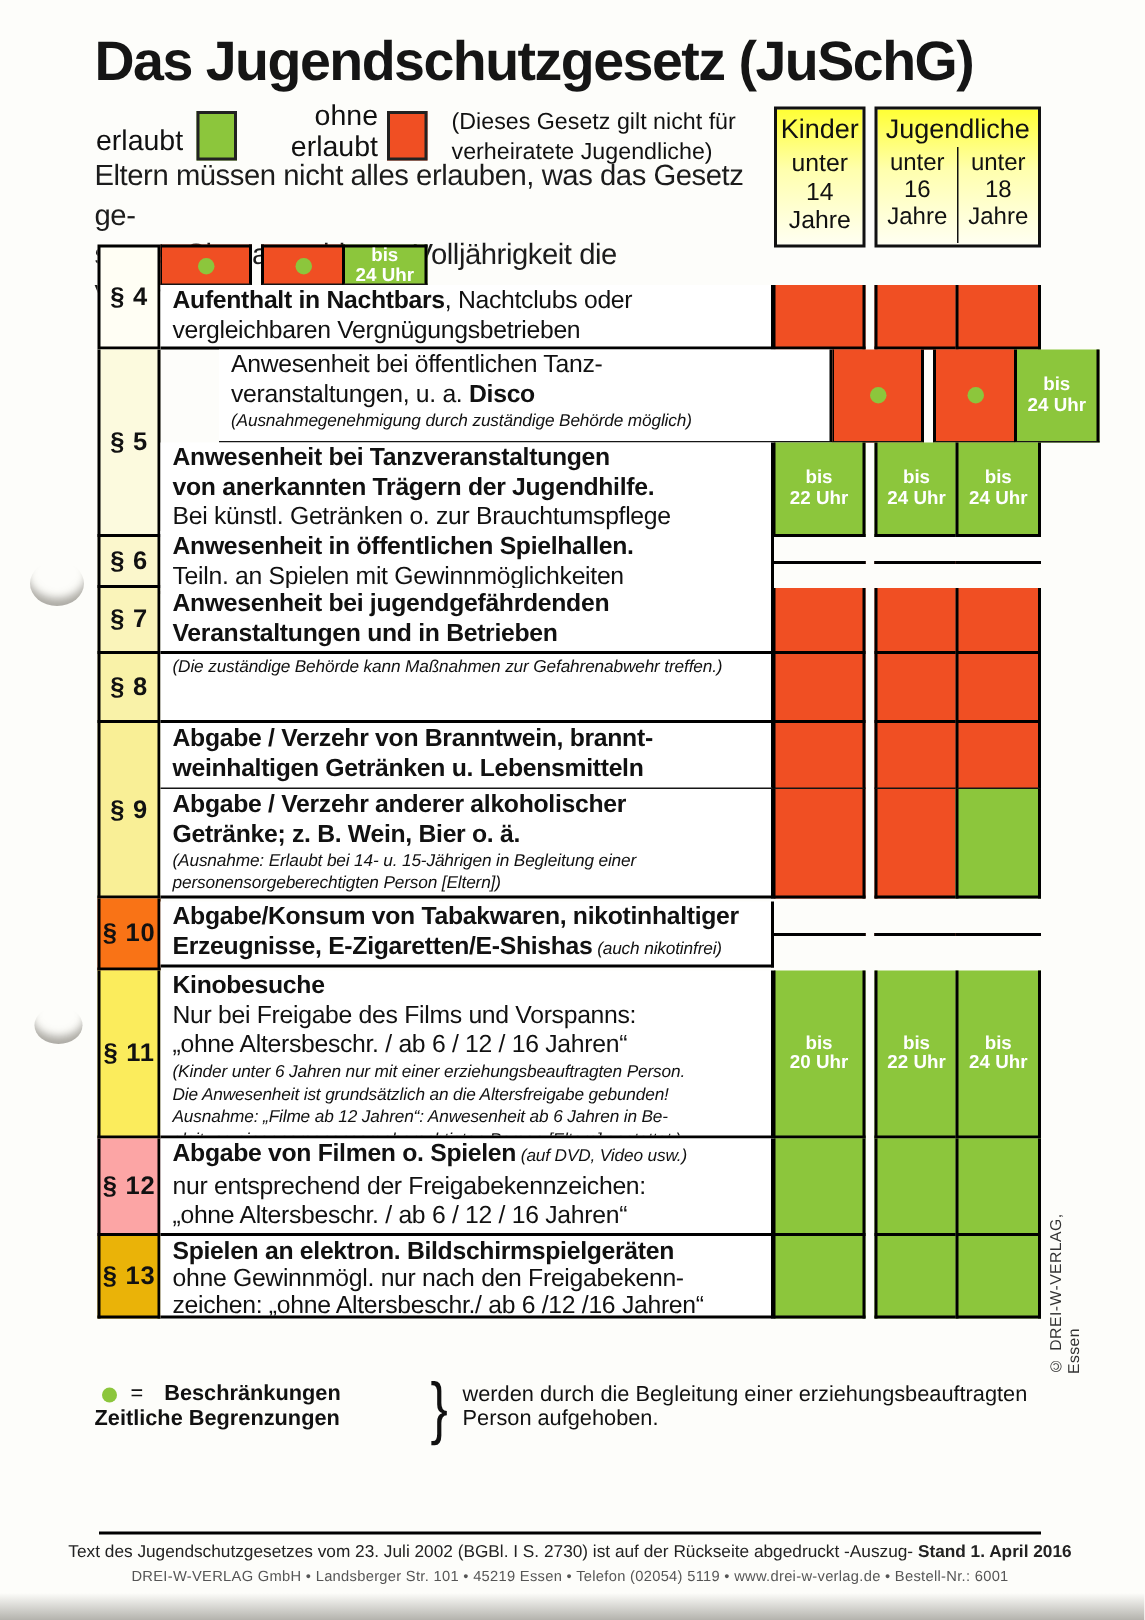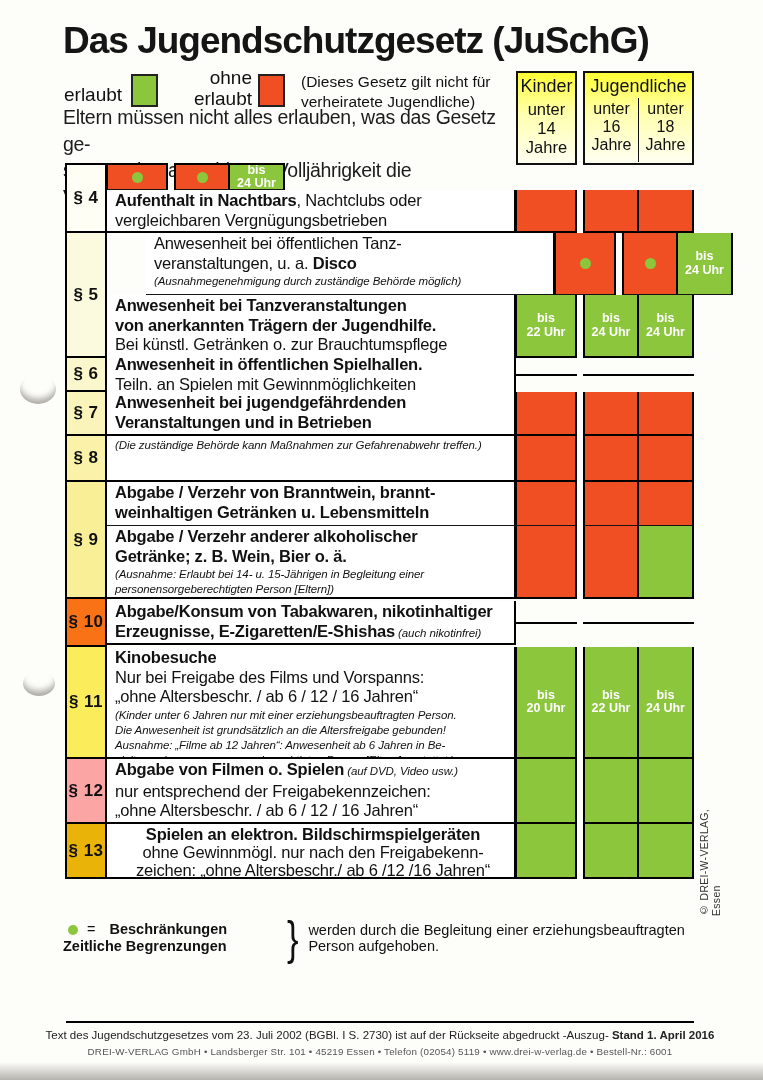--- a/index.html
+++ b/index.html
@@ -329,21 +329,21 @@
           <div class="cell c0 bg-green gb"></div>
           <div class="gapcol"></div>
           <div class="cell c1 bg-green gb"></div>
           <div class="cell c2 bg-green gb"></div>
         </div>
       </div>
     </div>
     <div class="grp">
       <div class="para" style="background: #eab308;">§ 13</div>
       <div class="rows">
-        <div class="row" style="height: 55px; text-align: center;">
+        <div class="row" style="height: 55px;">
           <div class="tc gb">
             <div class="ln tight"><span class="b">Spielen an elektron. Bildschirmspielgeräten</span></div>
             <div class="ln tight"><span class="r">ohne Gewinnmögl. nur nach den Freigabekenn-</span></div>
             <div class="ln tight"><span class="r">zeichen: „ohne Altersbeschr./ ab 6 /12 /16 Jahren“</span></div>
           </div>
           <div class="cell c0 bg-green gb"></div>
           <div class="gapcol"></div>
           <div class="cell c1 bg-green gb"></div>
           <div class="cell c2 bg-green gb"></div>
         </div>

